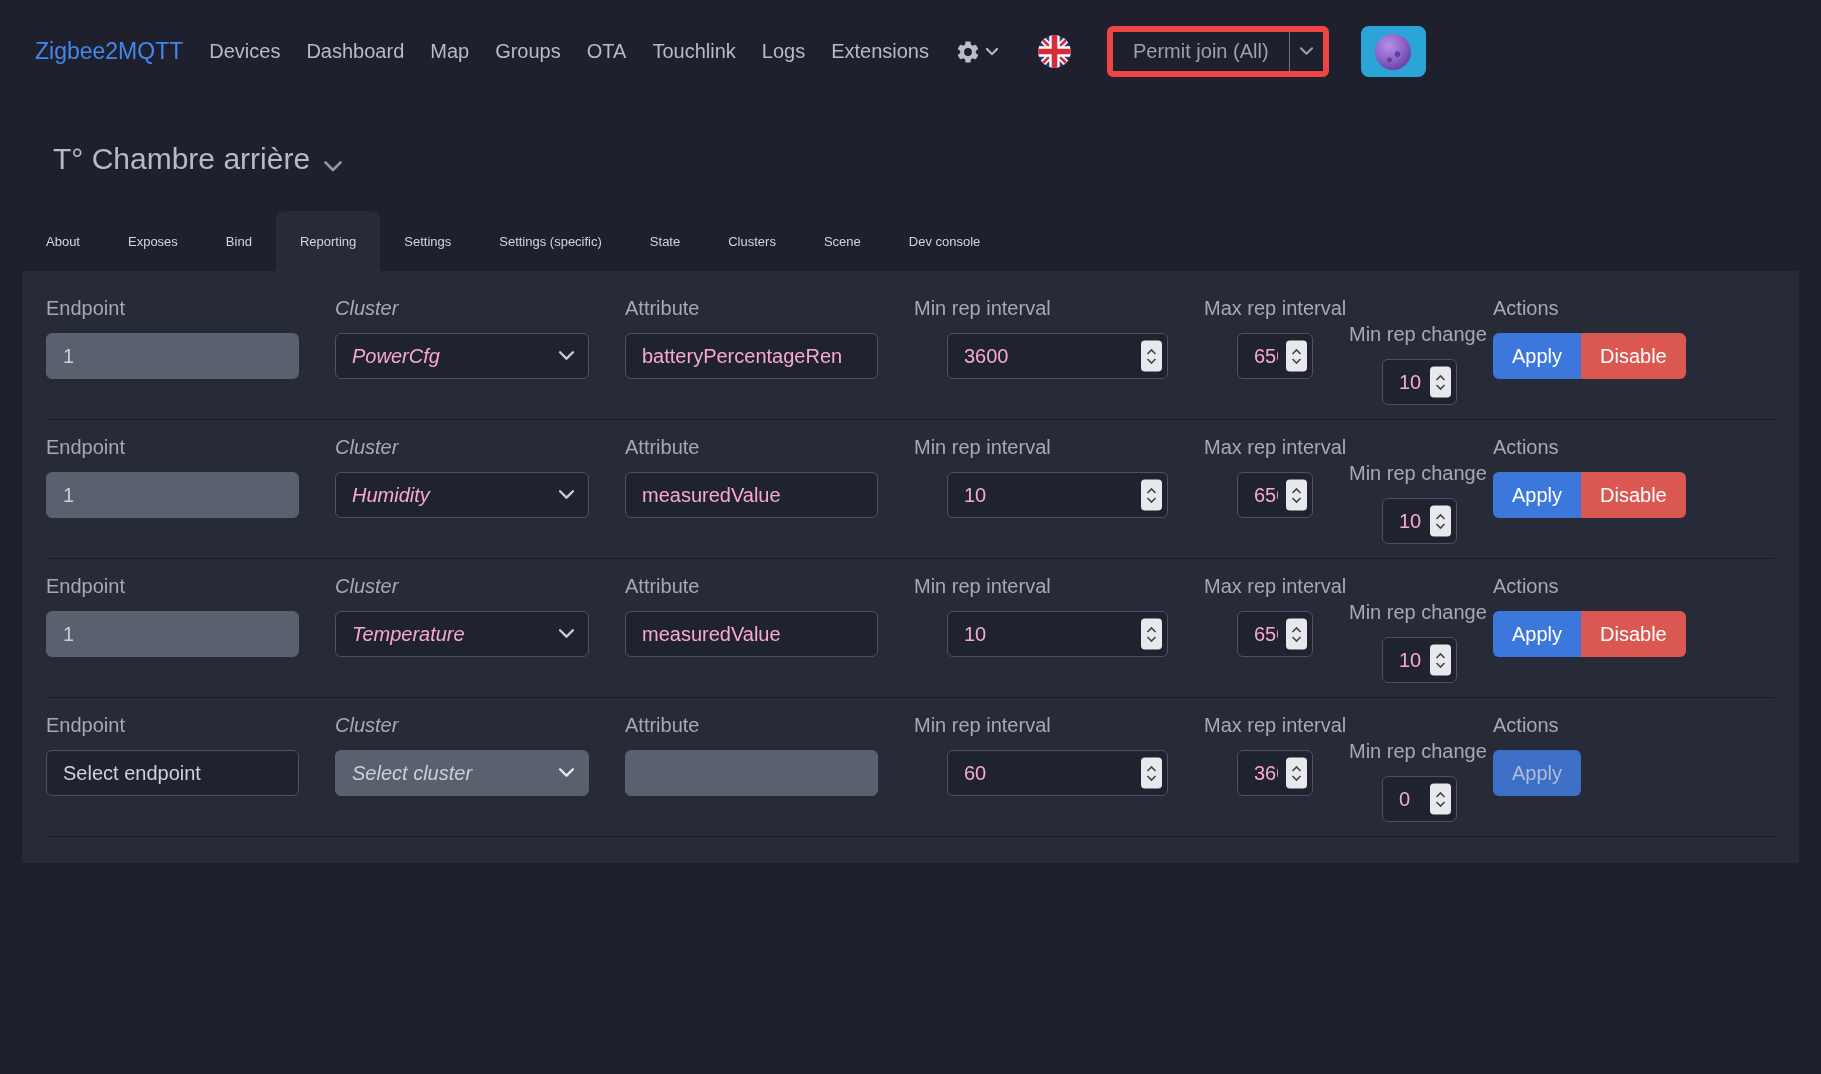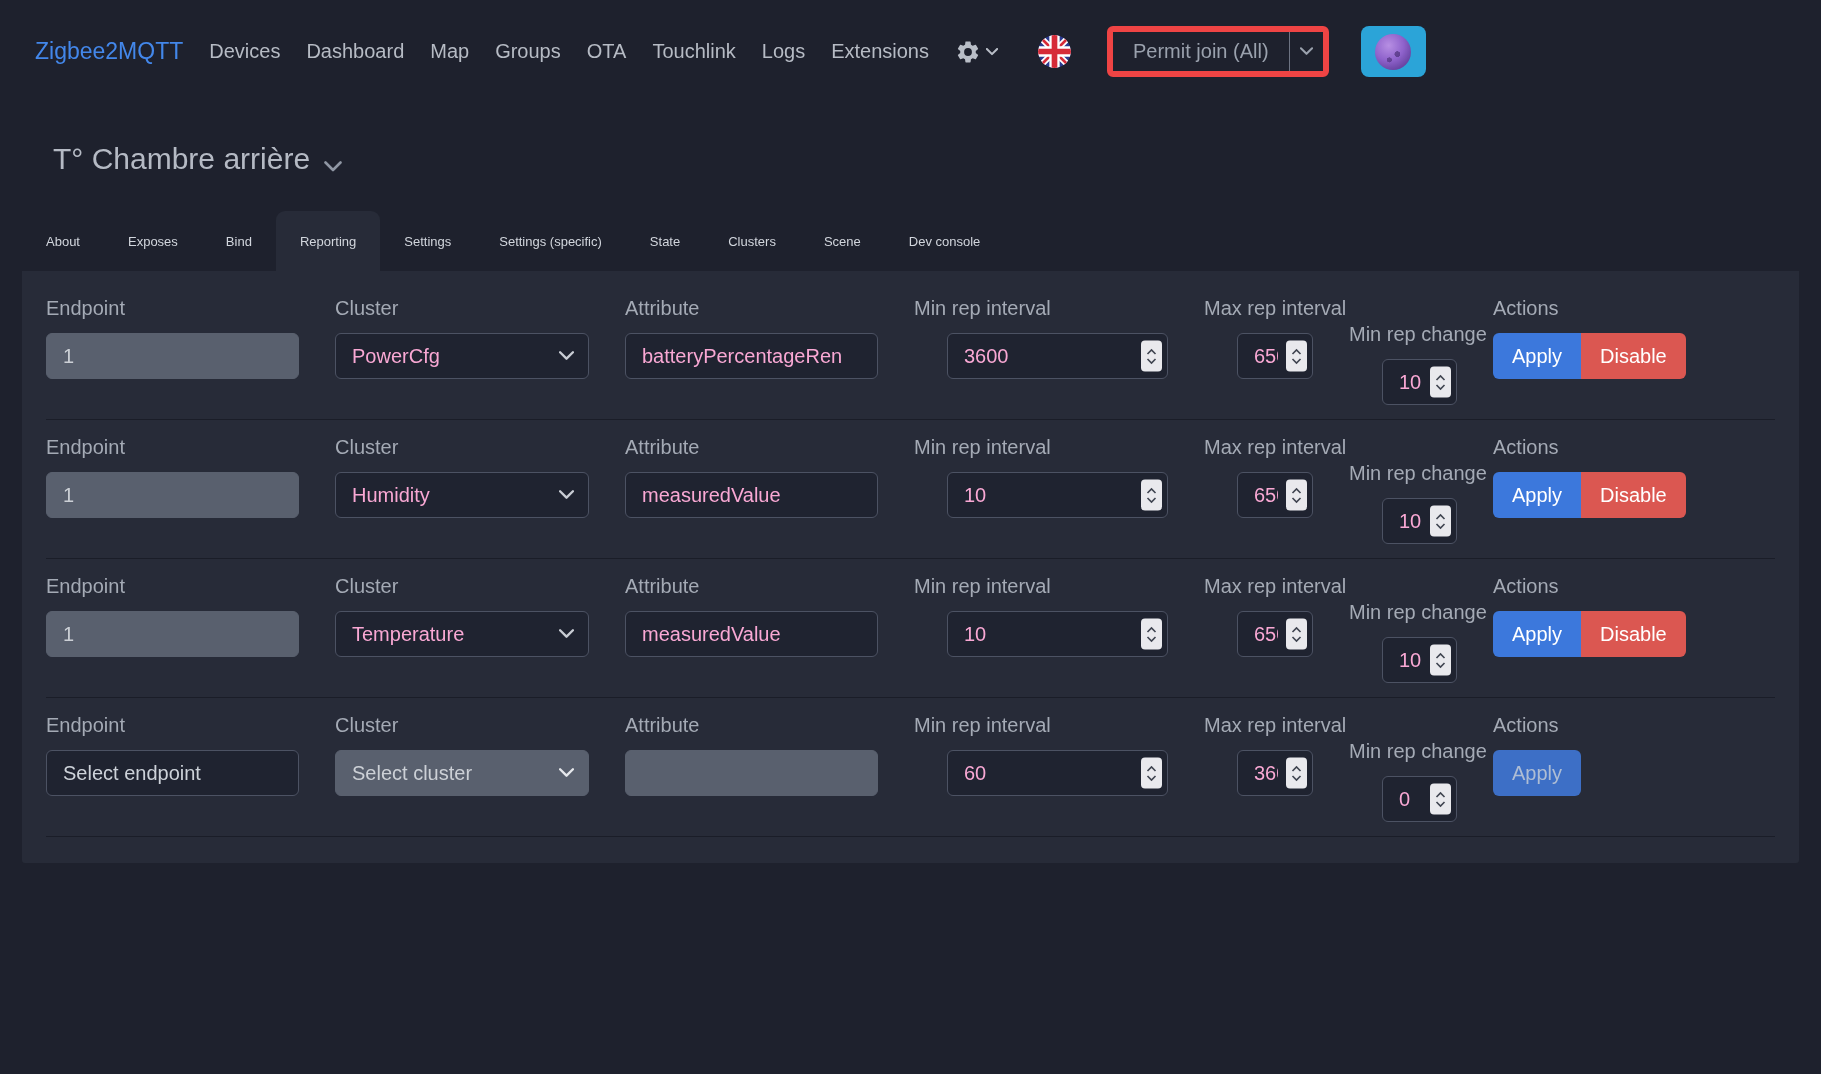--- a/index.html
+++ b/index.html
@@ -37,21 +37,21 @@
   .tabs { display:flex; margin:34px 22px 0 22px; }
   .tab { padding:0 24px; height:60px; display:flex; align-items:center; font-size:13px; color:#d2d6dd; cursor:pointer; border-radius:9px 9px 0 0; white-space:nowrap; }
   .tab.active { background:#272b38; }
 
   
   .panel { margin:0 22px; background:#272b38; padding:18px 24px 26px 24px; border-radius:0 0 3px 3px; }
   .rule { display:flex; padding:16px 0 14px 0; border-bottom:1px solid #1a1d28; }
   .rule:first-child { padding-top:8px; }
   .cell { flex:none; margin-right:36px; }
   .c-endpoint { width:253px; }
-  .c-cluster  { width:254px; }
+  .c-cluster  { width:254px;font-style:italic; }
   .c-attr     { width:253px; }
   .c-min      { width:254px; }
   .c-max      { width:109px; }
   .c-chg      { width:108px;margin-top:26px; }
   .c-actions  { flex:1; margin-right:0; }
   .lbl { font-size:20px; color:#a4aab5; margin-bottom:12px; white-space:nowrap; overflow:visible; height:24px; }
 
   .input, .select {
     width:100%; height:46px; background:#1f2330; border:1px solid #4c5263;
     border-radius:6px; color:#f9a8d4; font-size:20px; padding:0 16px;

